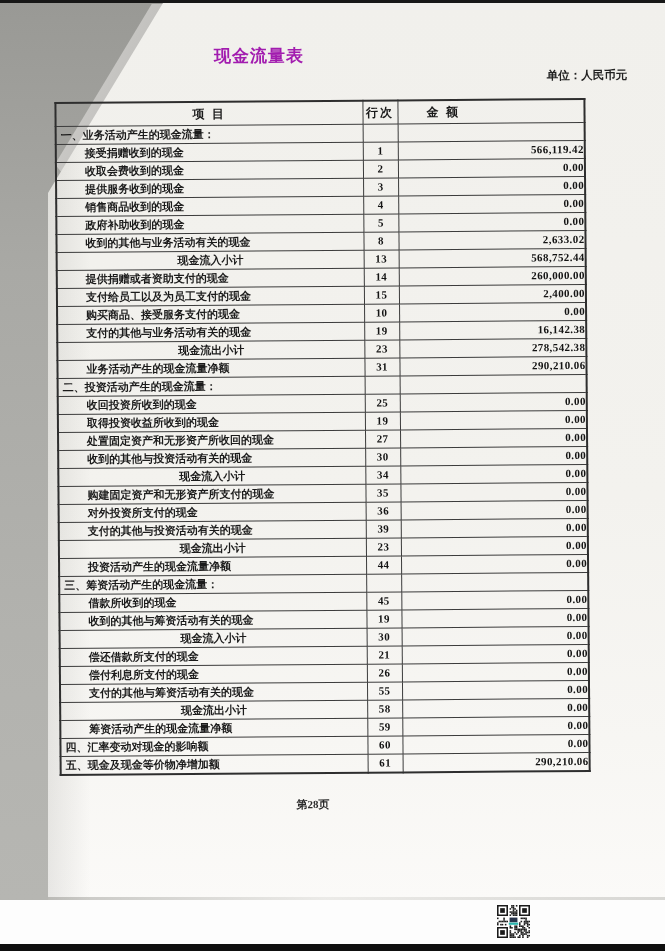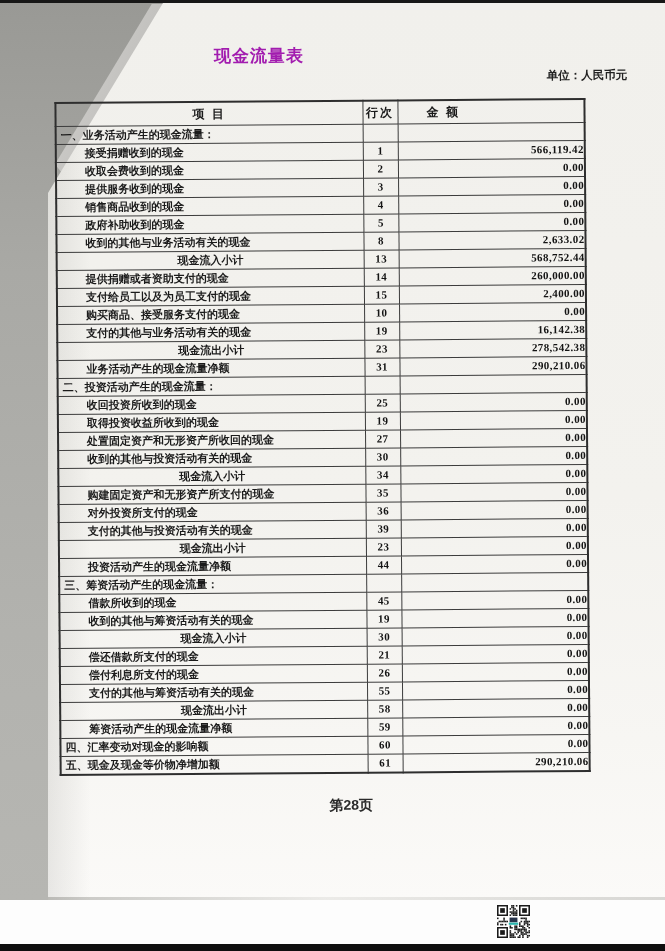--- a/index.html
+++ b/index.html
@@ -44,22 +44,22 @@
   .doc-title{
     position:absolute;left:217px;top:44px;width:120px;
     font-size:17px;font-weight:bold;letter-spacing:1px;color:#a21caf;
   }
   .unit-label{
     position:absolute;left:420px;top:70px;width:210px;
     text-align:right;font-size:11.5px;font-weight:bold;color:#222;
   }
   .page-footer{
     position:absolute;left:250px;top:797px;width:120px;
-    text-align:right;font-size:14px;font-weight:600;color:#2a2a2a;
-    font-family:Liberation Sans, sans-serif;
+    text-align:center;font-size:11px;font-weight:600;color:#2a2a2a;
+    font-family:Liberation Serif, serif;
   }
   table.cashflow{
     position:absolute;left:57px;top:100px;width:531px;
     border-collapse:collapse;table-layout:fixed;
     border:2px solid #2e2e2e;
   }
   table.cashflow th,table.cashflow td{
     border:1px solid #3c3c3c;overflow:hidden;white-space:nowrap;
   }
   table.cashflow th{

